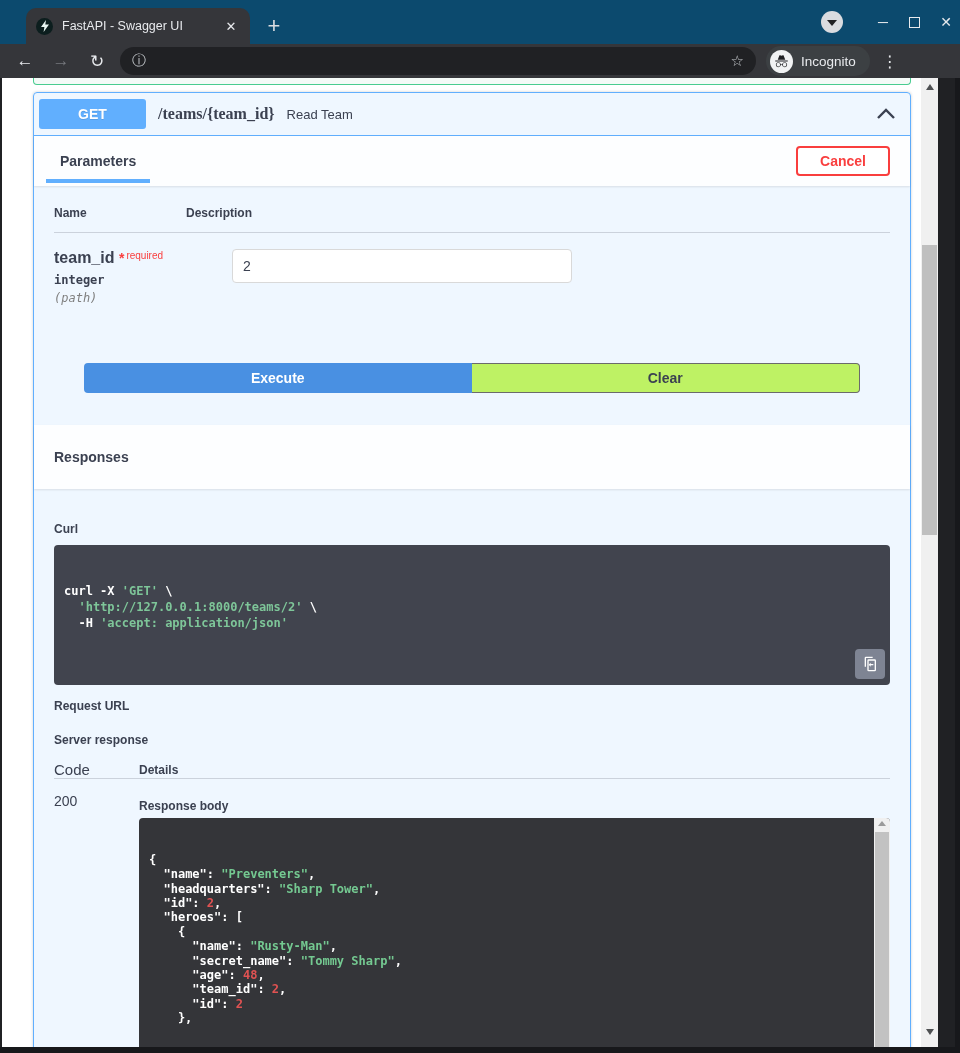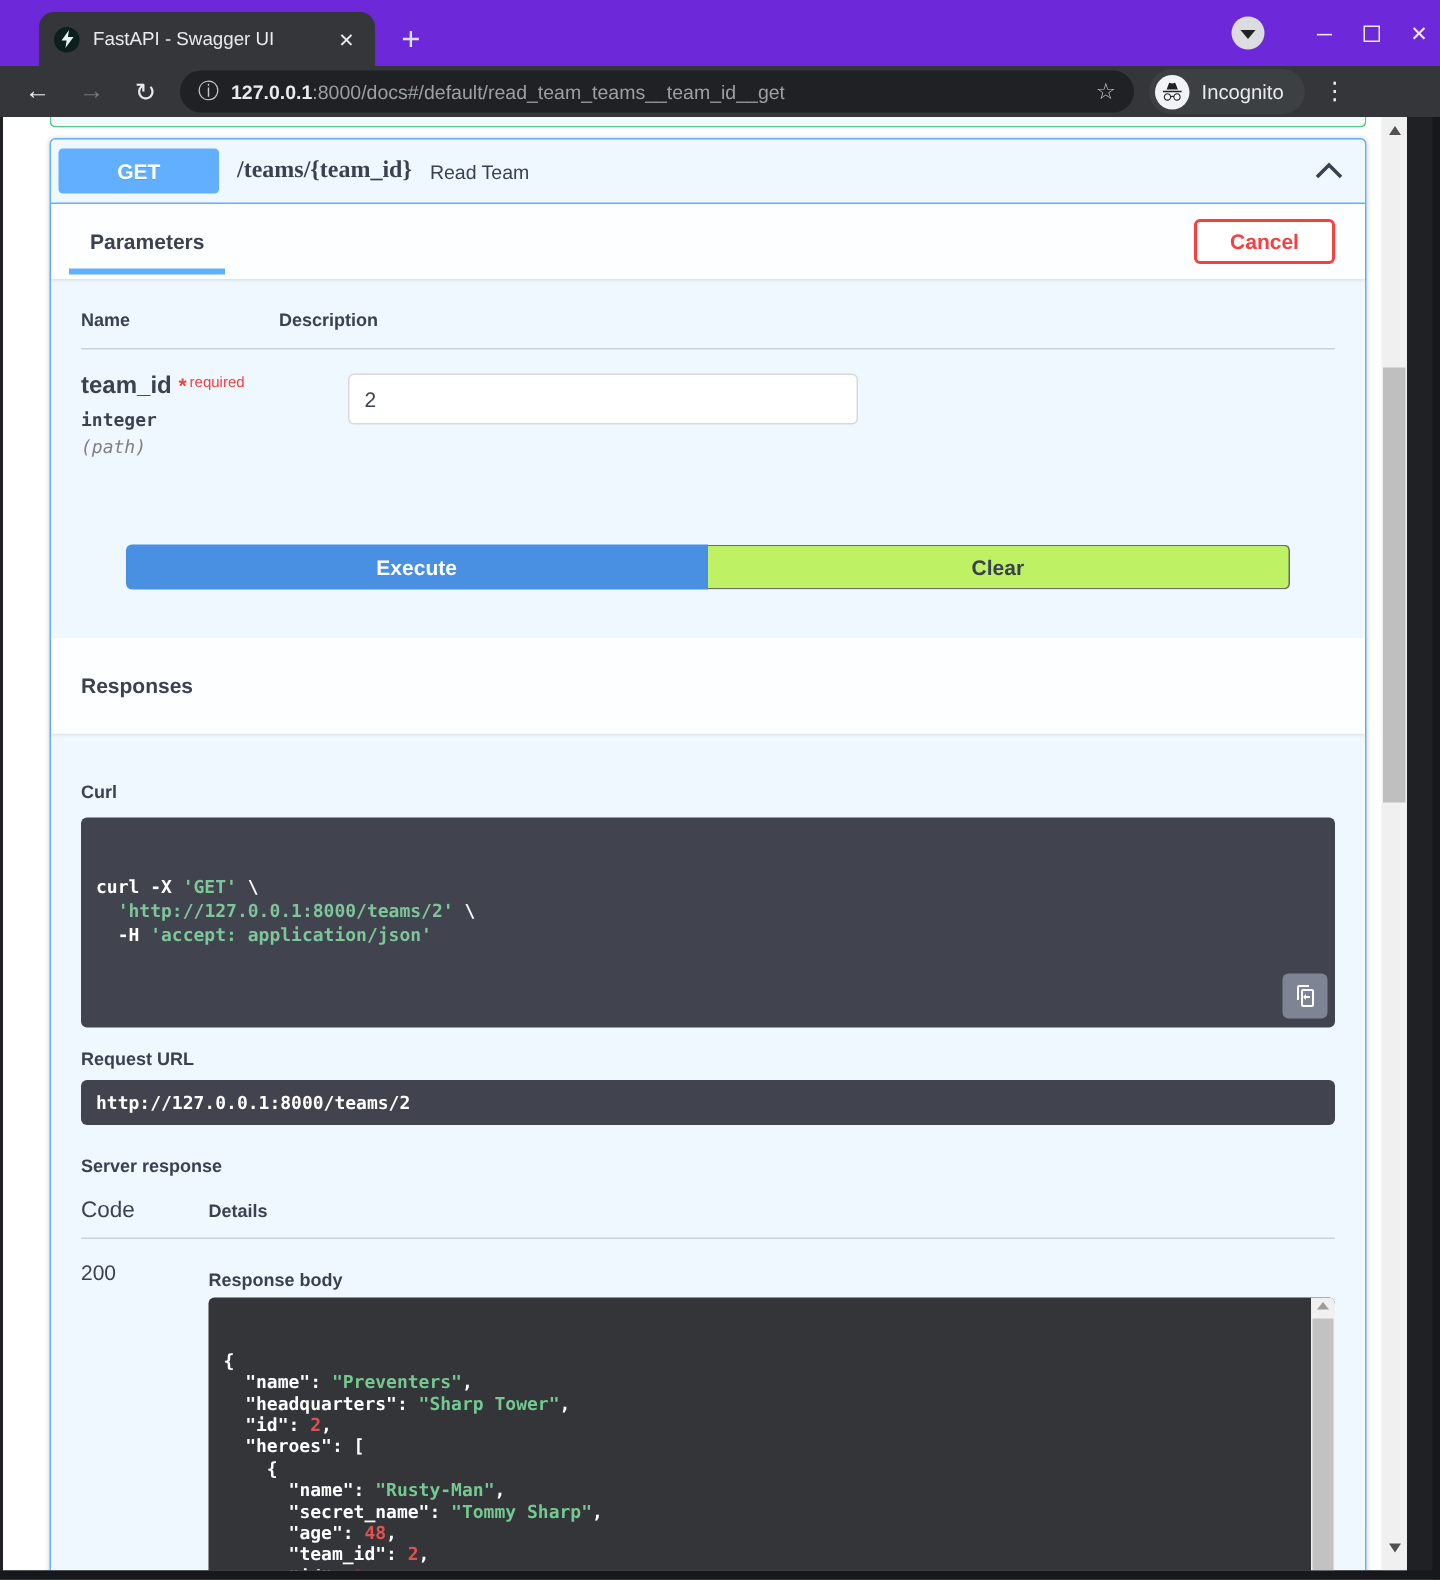--- a/index.html
+++ b/index.html
@@ -1,21 +1,21 @@
 <!DOCTYPE html>
 <html><head>
 <meta charset="utf-8">
 <style>
   * { margin:0; padding:0; box-sizing:border-box; }
   html,body { width:960px; height:1053px; background:#111; overflow:hidden; }
   body { font-family:"Liberation Sans", sans-serif; }
   .window { position:relative; width:960px; height:1053px; background:#202124; }
 
   
-  .tabbar { position:absolute; top:0; left:0; width:960px; height:44px; background:#6d28d9; }
+  .tabbar { position:absolute; top:0; left:0; width:960px; height:44px; background:#0c4a6e; }
   .tab { position:absolute; left:26px; top:8px; width:224px; height:36px; background:#35363a;
          border-radius:10px 10px 0 0; display:flex; align-items:center; padding:0 10px; gap:9px; }
   .favicon { width:17px; height:17px; border-radius:50%; background:#0c1e1e; display:flex; align-items:center; justify-content:center; flex:0 0 auto; }
   .tab-title { color:#e8eaed; font-size:12.5px; white-space:nowrap; overflow:hidden; flex:1; }
   .tab-close { color:#e8eaed; font-size:13px; width:18px; height:18px; display:flex; align-items:center; justify-content:center; border-radius:50%; cursor:pointer; }
   .newtab { position:absolute; left:262px; top:14px; color:#dadce0; font-size:22px; width:24px; height:24px; display:flex; align-items:center; justify-content:center; }
   .win-controls { position:absolute; right:6px; top:0; height:44px; display:flex; align-items:center; gap:18px; }
   .media-btn { width:22px; height:22px; border-radius:50%; background:#dadce0; display:flex; align-items:center; justify-content:center; margin-right:14px; }
   .media-btn .tri { width:0; height:0; border-left:5px solid transparent; border-right:5px solid transparent; border-top:6px solid #202124; margin-top:2px; }
   .wc { color:#e8eaed; font-size:14px; width:16px; text-align:center; }
@@ -97,21 +97,21 @@
   .small-label { font-size:12px; font-weight:bold; color:#3b4151; }
   .curl-block { position:relative; margin-top:8px; background:#41444e; border-radius:4px; padding:6px 40px 6px 10px;
                 font-family:"DejaVu Sans Mono", monospace; font-size:12px; font-weight:600; line-height:16px;
                 color:#fff; white-space:pre; min-height:60px; }
   .copy-btn { position:absolute; right:5px; bottom:6px; width:30px; height:30px; background:#7e8493;
               border:none; border-radius:4px; display:flex; align-items:center; justify-content:center; }
   .requrl-label { display:block; margin-top:14px; }
   .requrl-block { margin-top:7px; background:#41444e; border-radius:4px; padding:8px 10px;
                   font-family:"DejaVu Sans Mono", monospace; font-size:12px; font-weight:600; color:#fff; }
   .server-resp-label { display:block; margin-top:20px; }
-  .code-details-row { display:flex; margin-top:14px; padding-bottom:10px; border-bottom:1px solid rgba(59,65,81,.2); }
+  .code-details-row { display:flex; margin-top:14px; border-bottom:1px solid rgba(59,65,81,.2); }
   .code-hdr { width:85px; font-size:15px; color:#3b4151; font-family:"Liberation Sans",sans-serif; }
   .details-hdr { font-size:12px; font-weight:bold; color:#3b4151; align-self:center; }
   .resp-row { display:flex; margin-top:12px; }
   .status-code { width:85px; font-size:14px; color:#3b4151; padding-top:2px; }
   .resp-details { flex:1; }
   .resp-body-label { font-size:12px; font-weight:600; color:#3b4151; display:block; margin-top:8px; }
   .resp-block { position:relative; margin-top:5px; background:#343539; border-radius:4px 4px 0 0; height:296px;
                 overflow:hidden; padding:6px 26px 0 10px; font-family:"DejaVu Sans Mono", monospace;
                 font-size:12px; font-weight:600; line-height:14.4px; color:#fff; white-space:pre; }
   .code-scrollbar { position:absolute; top:0; right:0; width:16px; height:296px; background:#f0f0f0; }
@@ -150,21 +150,20 @@
       <span class="wc">✕</span>
     </div>
   </div>
 
   <div class="urlbar">
     <span class="nav-ic">←</span>
     <span class="nav-ic disabled">→</span>
     <span class="nav-ic">↻</span>
     <div class="omnibox">
       <span class="info-ic">ⓘ</span>
-      <span class="url-text"><span class="url-host">127.0.0.1</span><span class="url-rest">:8000/docs#/default/read_team_teams__team_id__get</span></span>
       <span class="star">☆</span>
     </div>
     <div class="incog">
       <span class="incog-circle">
         <svg width="15" height="15" viewBox="0 0 24 24" fill="#202124">
             <path d="M17.06 13c-1.86 0-3.42 1.33-3.82 3.1-.95-.41-1.82-.3-2.48-.01C10.35 14.31 8.79 13 6.94 13 4.77 13 3 14.79 3 17s1.77 4 3.94 4c2.06 0 3.74-1.62 3.9-3.68.34-.24 1.23-.69 2.32.02.18 2.05 1.84 3.66 3.9 3.66 2.17 0 3.94-1.79 3.94-4s-1.77-4-3.94-4M6.94 19.86c-1.56 0-2.81-1.28-2.81-2.86s1.26-2.86 2.81-2.86 2.82 1.28 2.82 2.86-1.27 2.86-2.82 2.86m10.12 0c-1.56 0-2.82-1.28-2.82-2.86s1.27-2.86 2.82-2.86 2.81 1.28 2.81 2.86-1.25 2.86-2.81 2.86M22 10.5H2V12h20zm-6.47-7.87c-.22-.49-.78-.75-1.31-.58L12 2.79l-2.23-.74-.05-.01c-.53-.15-1.09.13-1.29.64L6 9h12z"></path>
           </svg>
       </span>
       <span class="incog-label">Incognito</span>
     </div>
@@ -232,21 +231,20 @@
           <div id="curl-code"><div><span class="tok-p">curl -X </span><span class="tok-s">'GET'</span><span class="tok-p"> \</span></div><div><span class="tok-p">  </span><span class="tok-s">'http://127.0.0.1:8000/teams/2'</span><span class="tok-p"> \</span></div><div><span class="tok-p">  -H </span><span class="tok-s">'accept: application/json'</span></div></div>
           <button class="copy-btn">
             <svg width="16" height="16" viewBox="0 0 24 24" fill="#ffffff">
                 <path d="M16 1H6a2 2 0 0 0-2 2v13h2V3h10V1zm3 4H10a2 2 0 0 0-2 2v14a2 2 0 0 0 2 2h9a2 2 0 0 0 2-2V7a2 2 0 0 0-2-2zm0 16h-9V7h9v14z"></path>
                 <path d="M13 12h4v2h-4v2l-3-3 3-3z"></path>
               </svg>
           </button>
         </div>
 
         <span class="small-label requrl-label">Request URL</span>
-        <div class="requrl-block">http://127.0.0.1:8000/teams/2</div>
 
         <span class="small-label server-resp-label">Server response</span>
 
         <div class="code-details-row">
           <span class="code-hdr">Code</span>
           <span class="details-hdr">Details</span>
         </div>
 
         <div class="resp-row">
           <span class="status-code">200</span>

